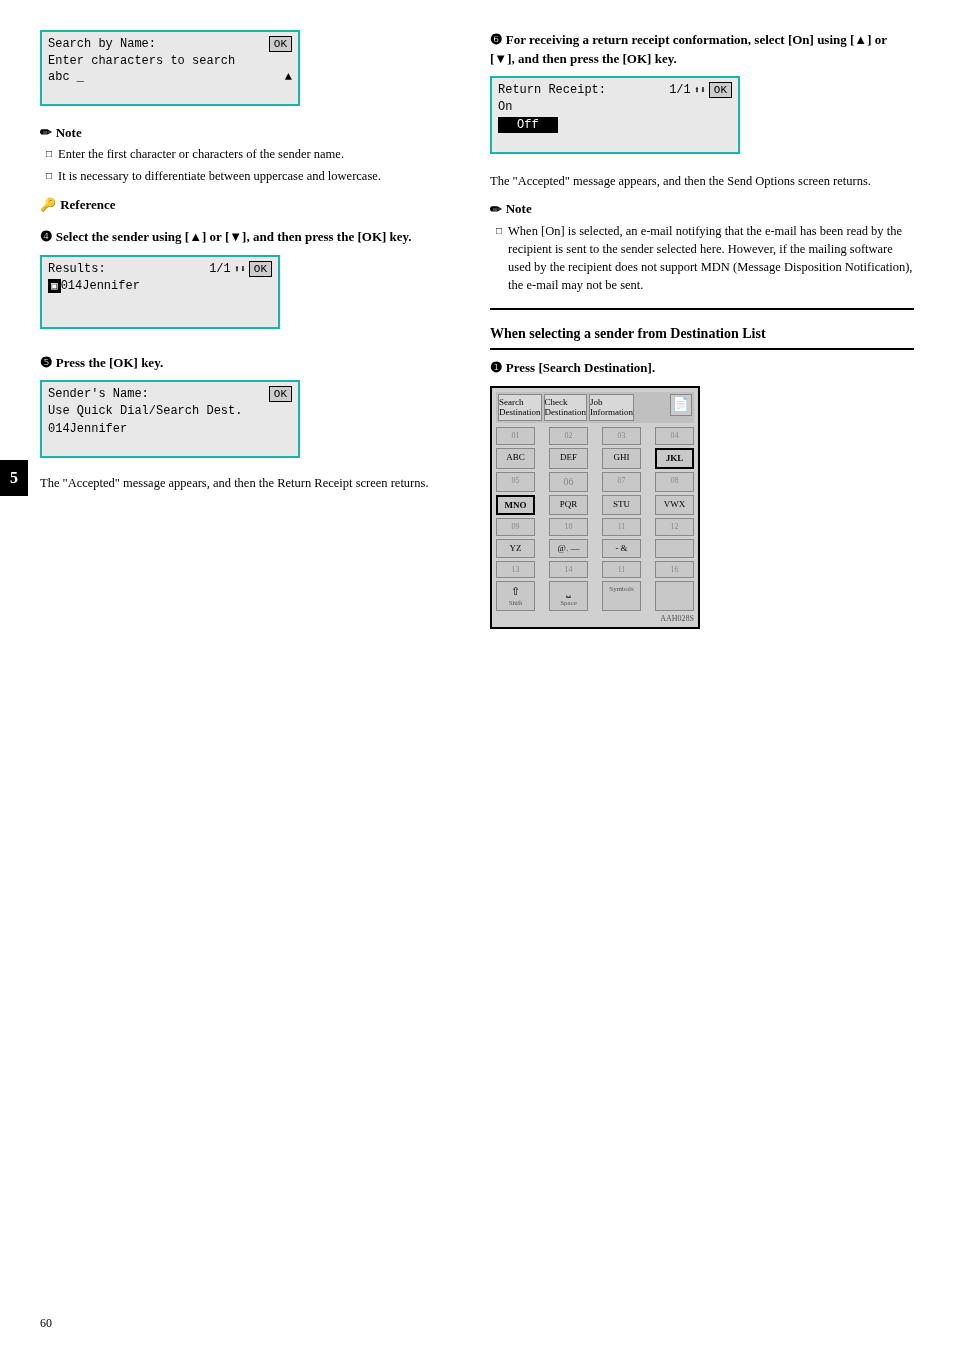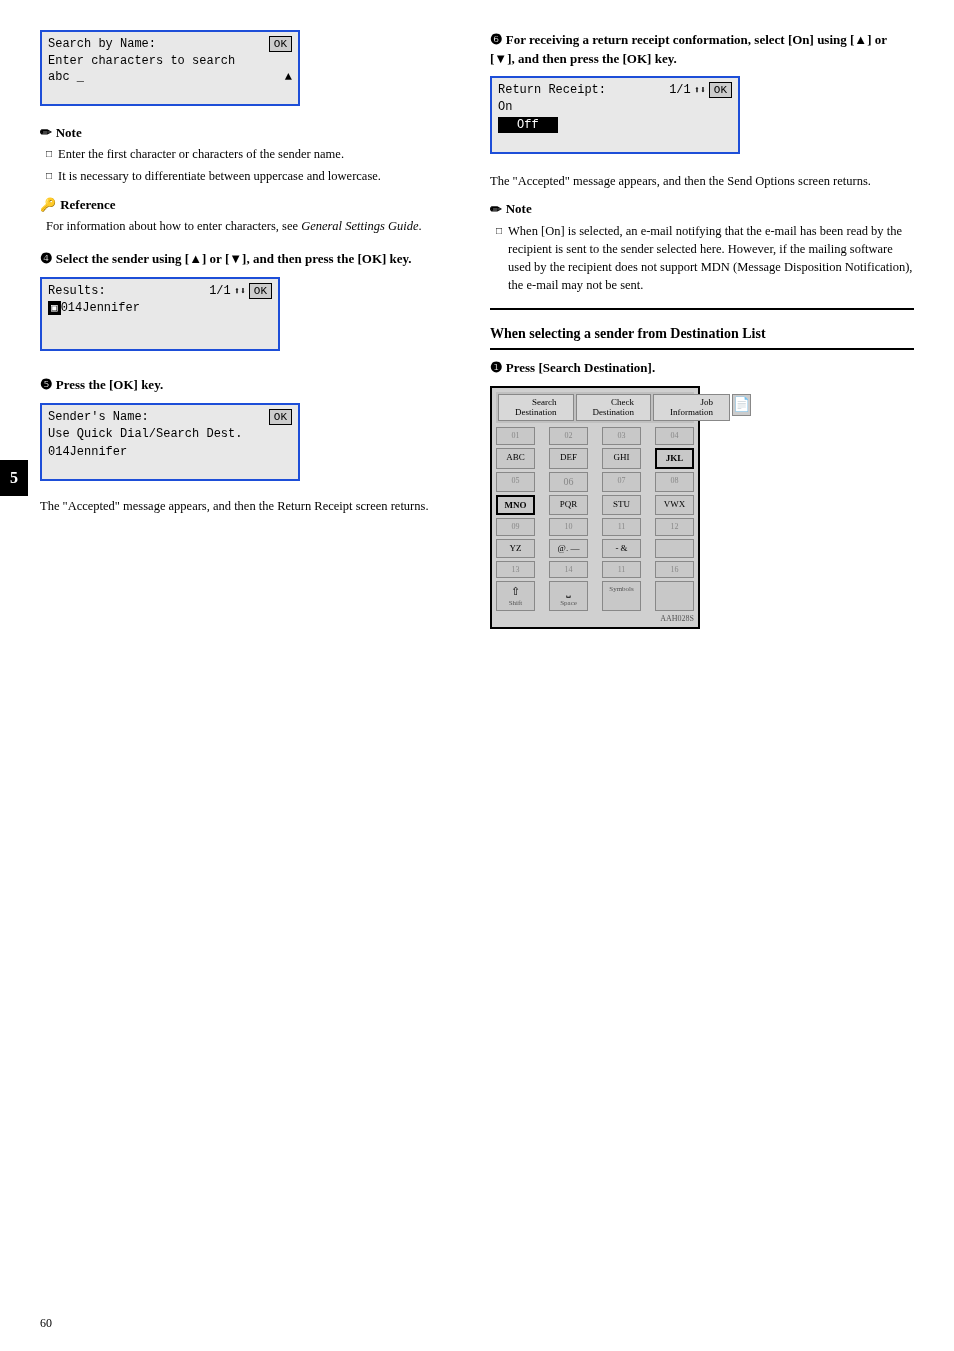--- a/index.html
+++ b/index.html
@@ -36,21 +36,21 @@
     .col-right {
       flex: 1;
     }
     .step-heading {
       font-weight: bold;
       font-size: 13px;
       margin-bottom: 8px;
       line-height: 1.4;
     }
     .lcd-box {
-      border: 2px solid #1d4ed8;
+      border: 2px solid #14b8a6;
       background: #e8e8e8;
       font-family: 'Courier New', Courier, monospace;
       font-size: 12px;
       padding: 4px 6px;
       margin-bottom: 10px;
       display: inline-block;
       min-width: 240px;
     }
     .lcd-box .lcd-row {
       display: flex;
@@ -160,23 +160,23 @@
     .tp-header {
       display: flex;
       gap: 2px;
       margin-bottom: 4px;
       background: #c0c0c0;
       padding: 2px;
     }
     .tp-tab {
       font-size: 9px;
       border: 1px solid #888;
-      padding: 2px 16px;
+      padding: 2px 0;
       background: #d8d8d8;
-      text-align: right;
+      text-align: left;
       line-height: 1.2;
     }
     .tp-icon {
       margin-left: auto;
       border: 1px solid #888;
       width: 22px;
       height: 22px;
       display: flex; align-items: center; justify-content: center;
       font-size: 14px;
       background: #ccc;
@@ -251,23 +251,20 @@
             <span>It is necessary to differentiate between uppercase and lowercase.</span>
           </div>
         </div>
 
         
         <div class="ref-section">
           <div class="ref-title">
             <span style="font-size:13px;">🔑</span>
             <span>Reference</span>
           </div>
-          <div class="ref-text">
-            <span>For information about how to enter characters, see </span><em>General Settings Guide</em><span>.</span>
-          </div>
         </div>
       </div>
 
       <div class="step-block">
         <div class="step-heading">
           <span style="font-size:14px;font-weight:bold;">❹</span>
           <span>Select the sender using [▲] or [▼], and then press the [OK] key.</span>
         </div>
 
         

